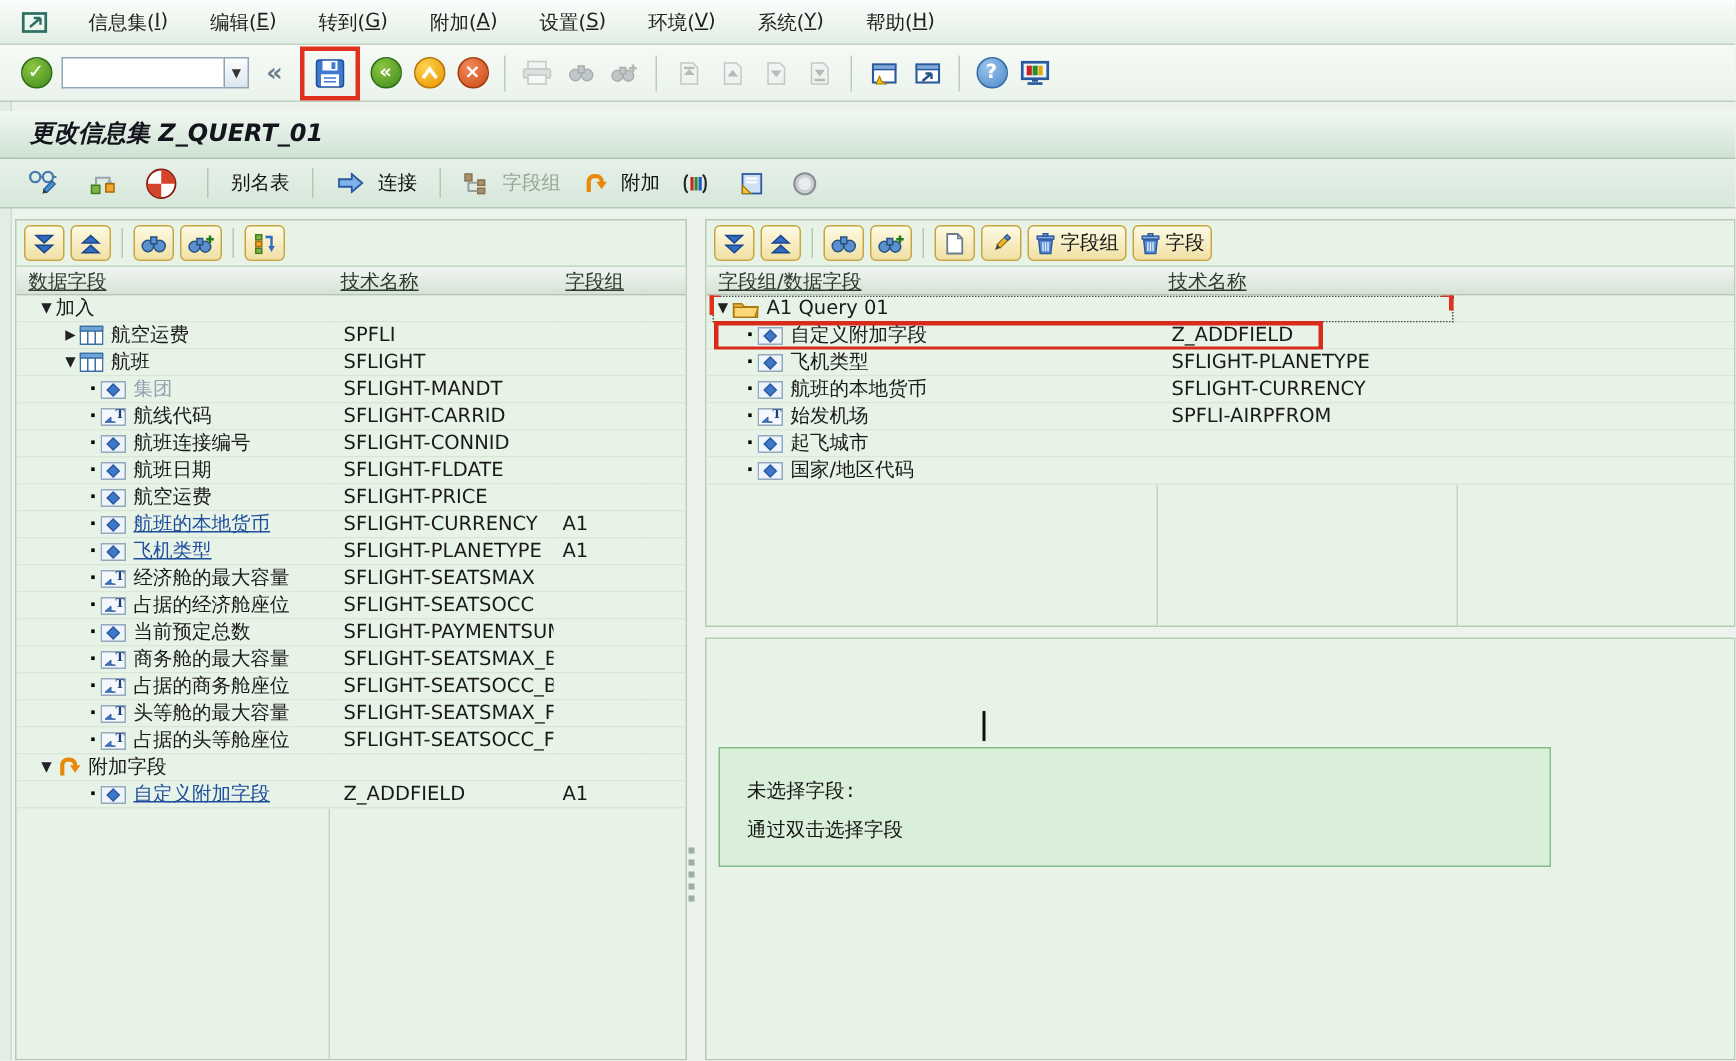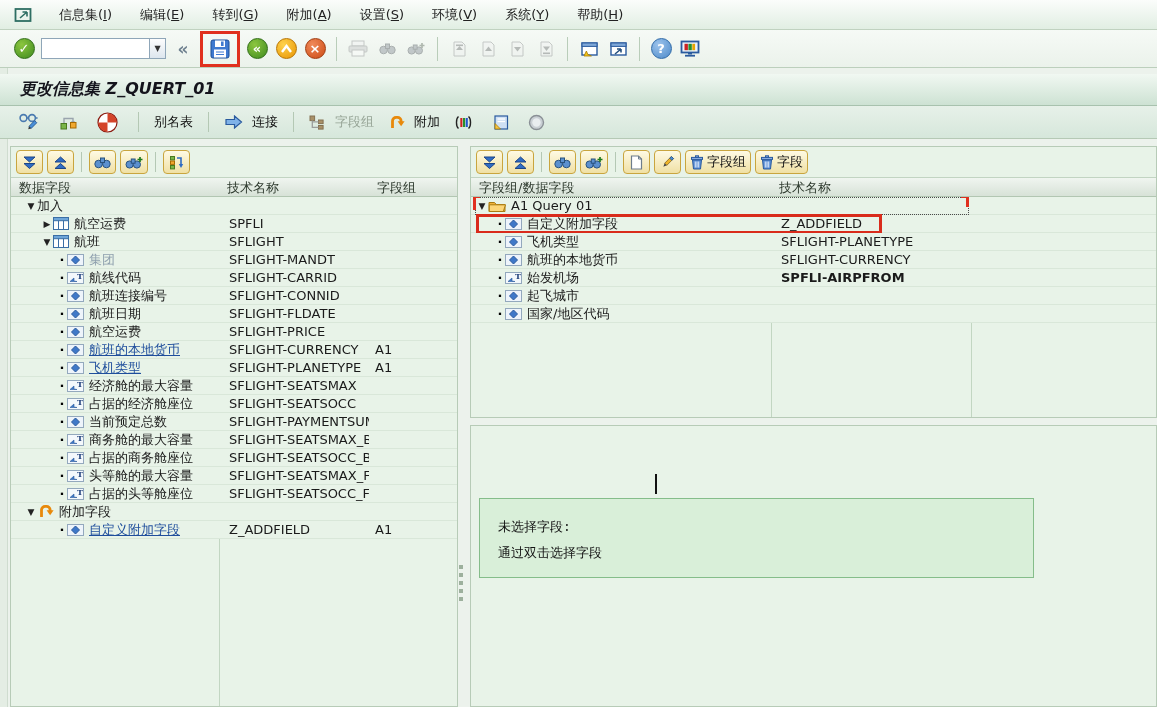--- a/index.html
+++ b/index.html
@@ -94,21 +94,21 @@
     font-size:13px; color:#151515; cursor:pointer;
   }
   .p-sep { width:1px; height:20px; background:#b4c8b4; margin:0 3px; }
 
   .grid-header {
     position:absolute; left:0; right:0; top:30px; height:20px;
     background: linear-gradient(#f0f5f0, #d7e2d7);
     border-top:1px solid #c2d4c2; border-bottom:1px solid #b2c6b2;
     display:flex; font-size:13px; color:#2e3a2e;
   }
-  .gh-cell { padding:1px 0 0 8px; overflow:hidden; white-space:nowrap; }
+  .gh-cell { padding:1px 0 0 8px; overflow:hidden; white-space:nowrap;text-decoration:underline; }
 
   .rows-area { position:absolute; left:0; right:0; top:50px; bottom:0; overflow:hidden; }
   .col-line { position:absolute; width:1px; background:#c2d6c2; top:-20px; bottom:0; }
   .tree-row { position:relative; height:18px; display:flex; border-bottom:1px solid #d9e7d9; background:#e8f3e8; }
   .cell { height:100%; display:flex; align-items:center; overflow:hidden; white-space:nowrap; }
   .row-label { line-height:1; }
   .link  { color:#1f4e9c; text-decoration:underline; }
   .dis-field { color:#8fa0ae; }
   .expander { width:12px; font-size:9px; color:#222; display:inline-flex; justify-content:center; flex:none; }
   .bullet { width:10px; text-align:center; font-weight:bold; color:#000; flex:none; }
@@ -833,21 +833,21 @@
           <span class="bullet">·</span>
           <span class="t-icon">
             <svg width="17" height="13">
               <rect x="0.5" y="1.5" width="16" height="11" fill="#f4f8fc" stroke="#93a8bd"></rect>
               <path d="M3 10.5 L7 7 L7 10 L10 10.5 Z" fill="#3f78c8" stroke="#2a5a9e" stroke-width="0.6"></path>
               <text x="10" y="7.5" font-size="8" fill="#1f3f7a" font-family="DejaVu Serif, serif" font-weight="bold">T</text>
             </svg>
           </span>
           <span class="row-label">始发机场</span>
         </div>
-        <div class="cell" style="width: 200px; padding-left: 10px; font-weight: bold;">SPFLI-AIRPFROM</div>
+        <div class="cell" style="width: 200px; padding-left: 10px;">SPFLI-AIRPFROM</div>
       </div>
       <div class="tree-row">
         <div class="cell" style="width: 300px; padding-left: 24px;">
           <span class="bullet">·</span>
           <span class="t-icon">
             <svg width="17" height="12">
               <rect x="0.5" y="0.5" width="16" height="11" fill="#eef4fb" stroke="#93a8bd"></rect>
               <path d="M8.5 2 L12.5 6 L8.5 10 L4.5 6 Z" fill="#3f78c8" stroke="#2a5a9e"></path>
             </svg>
           </span>

